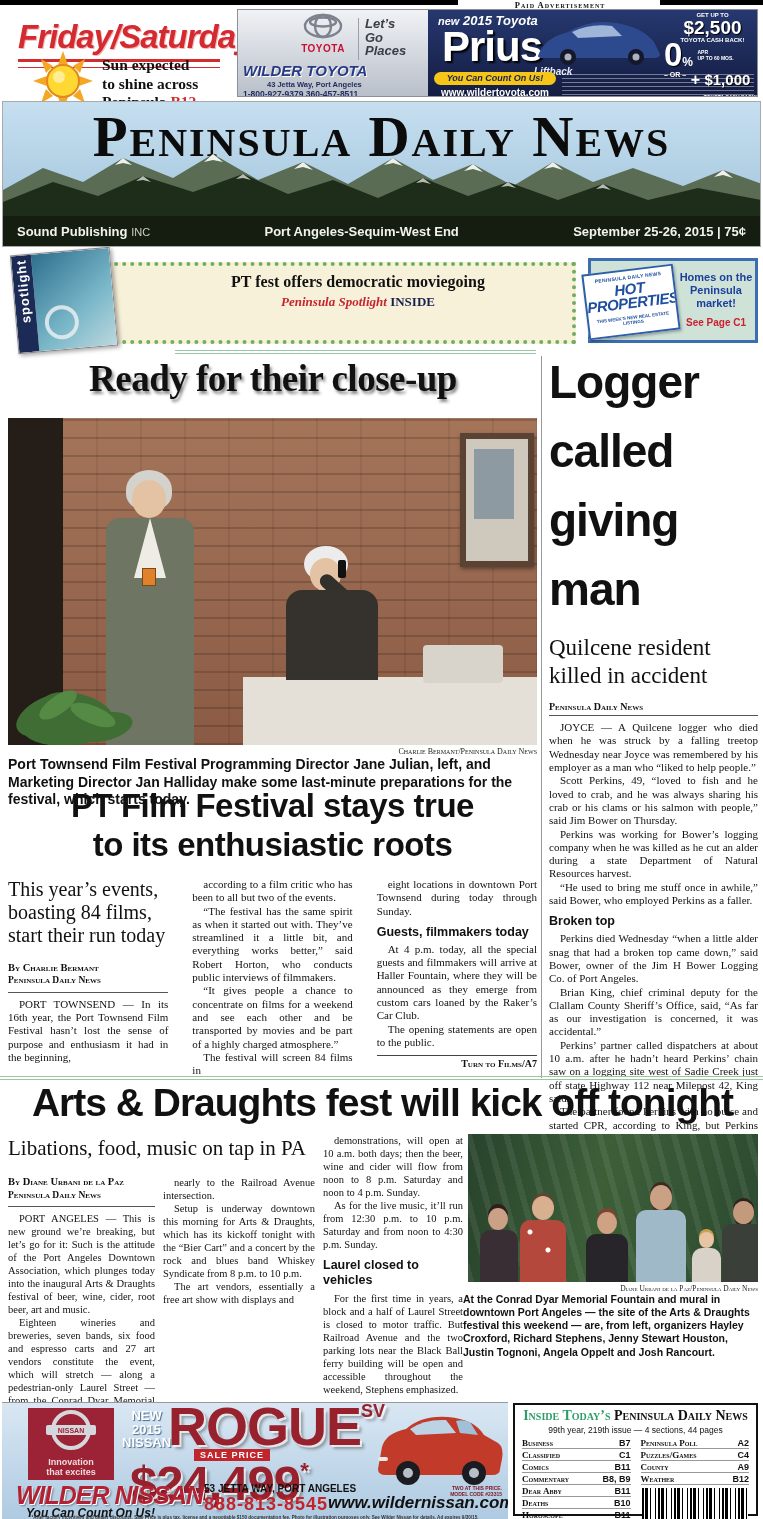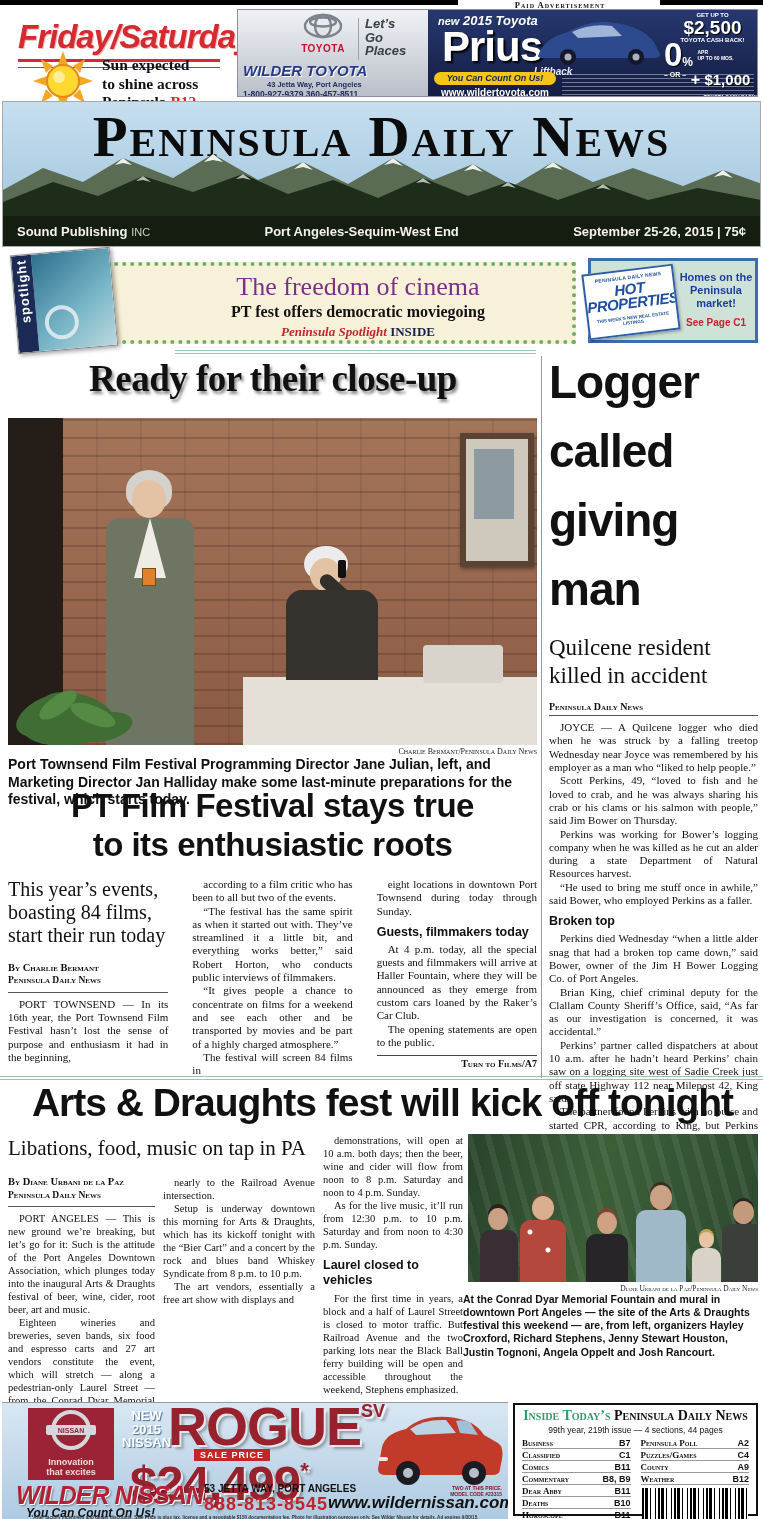--- a/index.html
+++ b/index.html
@@ -316,21 +316,20 @@
       <span>Port Angeles-Sequim-West End</span>
       <span>
         <span>September 25-26, 2015</span> |
         <span>75¢</span>
       </span>
     </div>
   </div>
 
   <div class="abs promo-left">
     <div class="promo-left-text">
-      <div class="freedom">The freedom of cinema</div>
       <div class="freedom-sub">PT fest offers democratic moviegoing</div>
       <div class="spot-foot">
         <span class="red">Peninsula Spotlight</span>
         <span class="blk">INSIDE</span>
       </div>
     </div>
   </div>
   <div class="abs mag">
     <div class="mag-art">
       <div class="mag-reel"></div>

